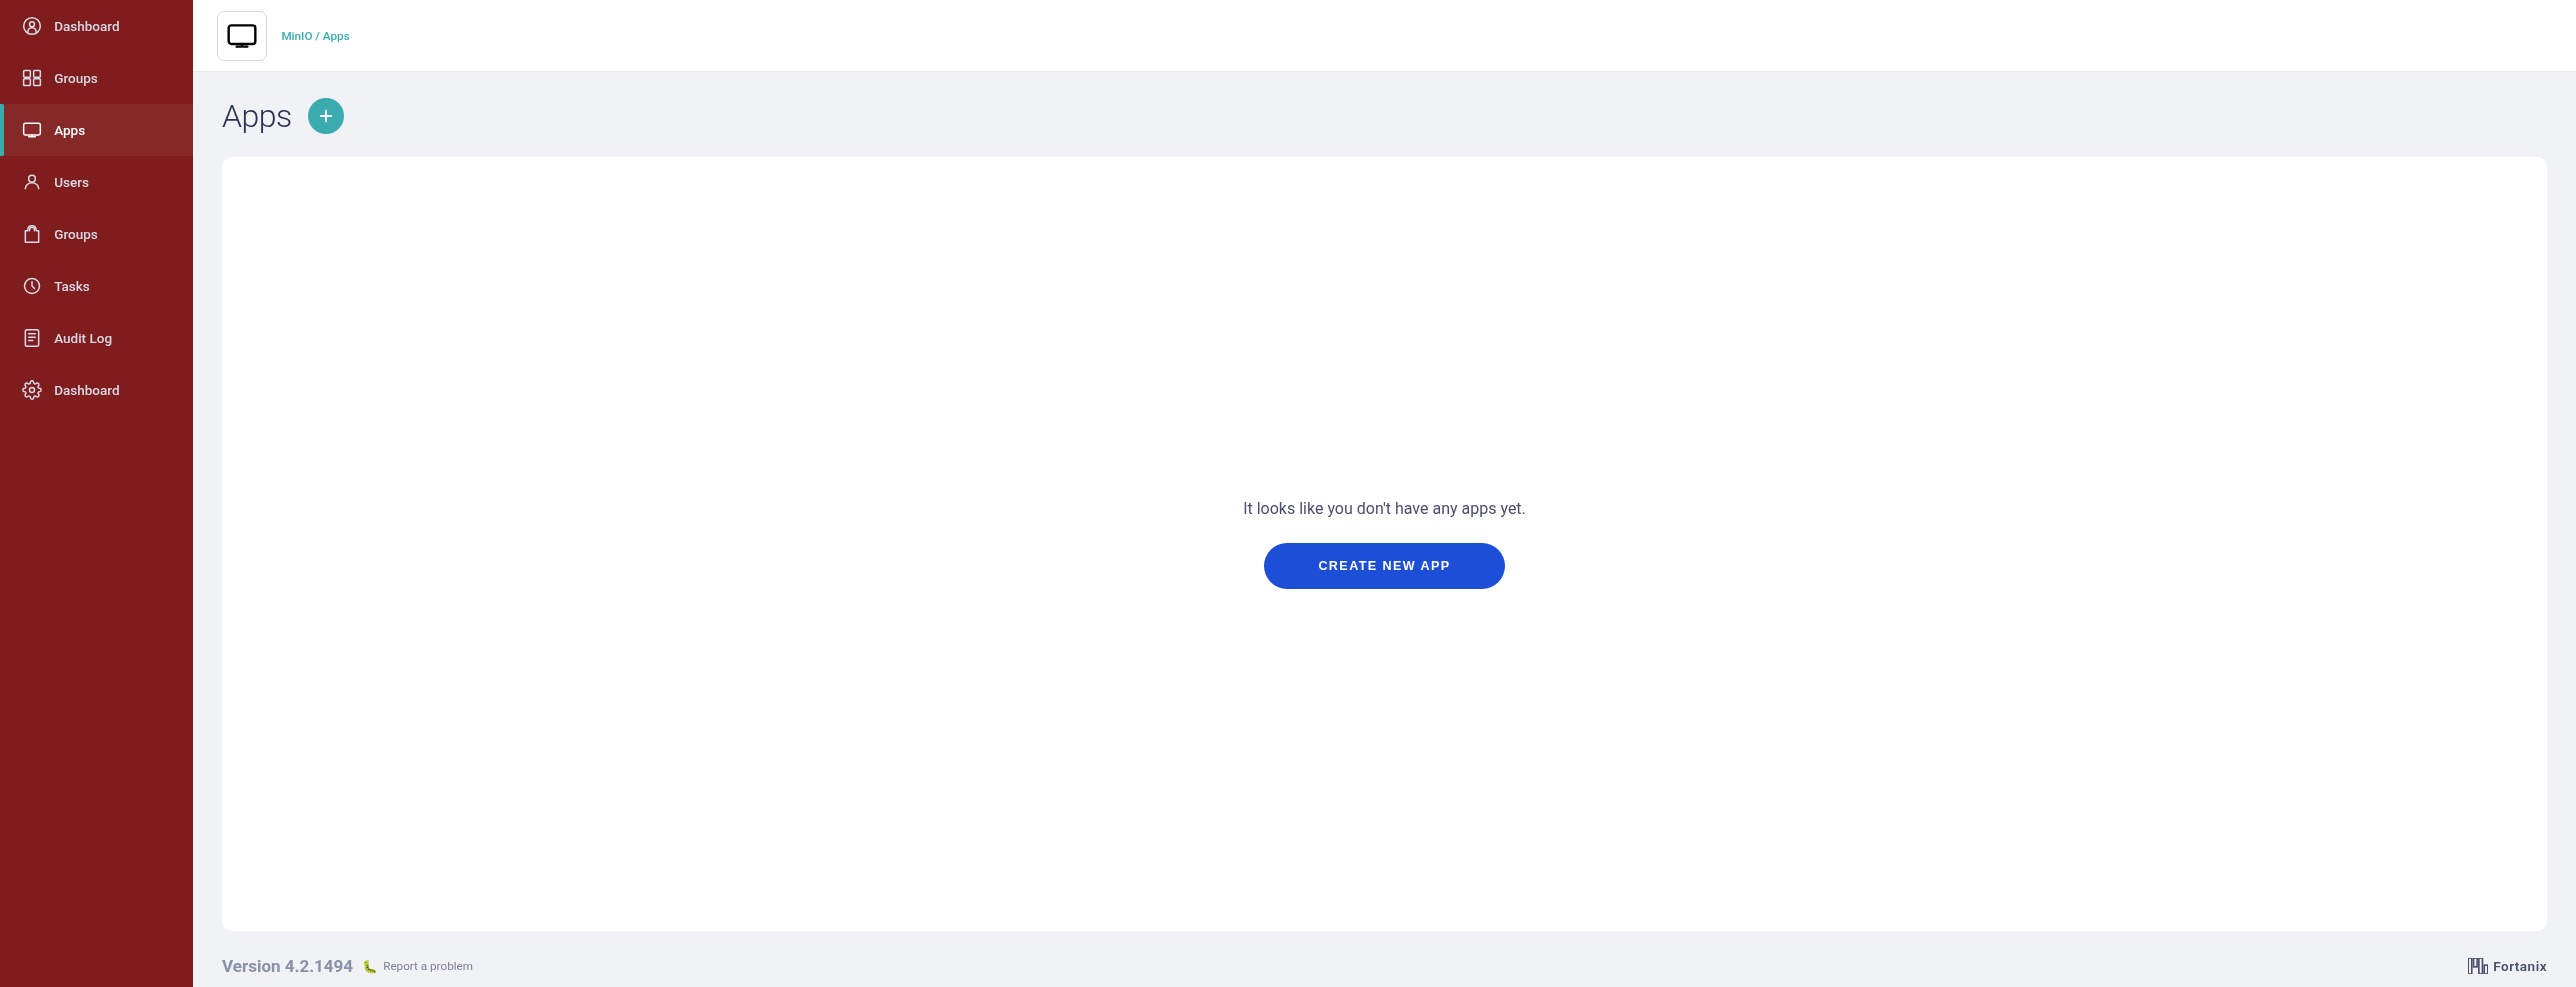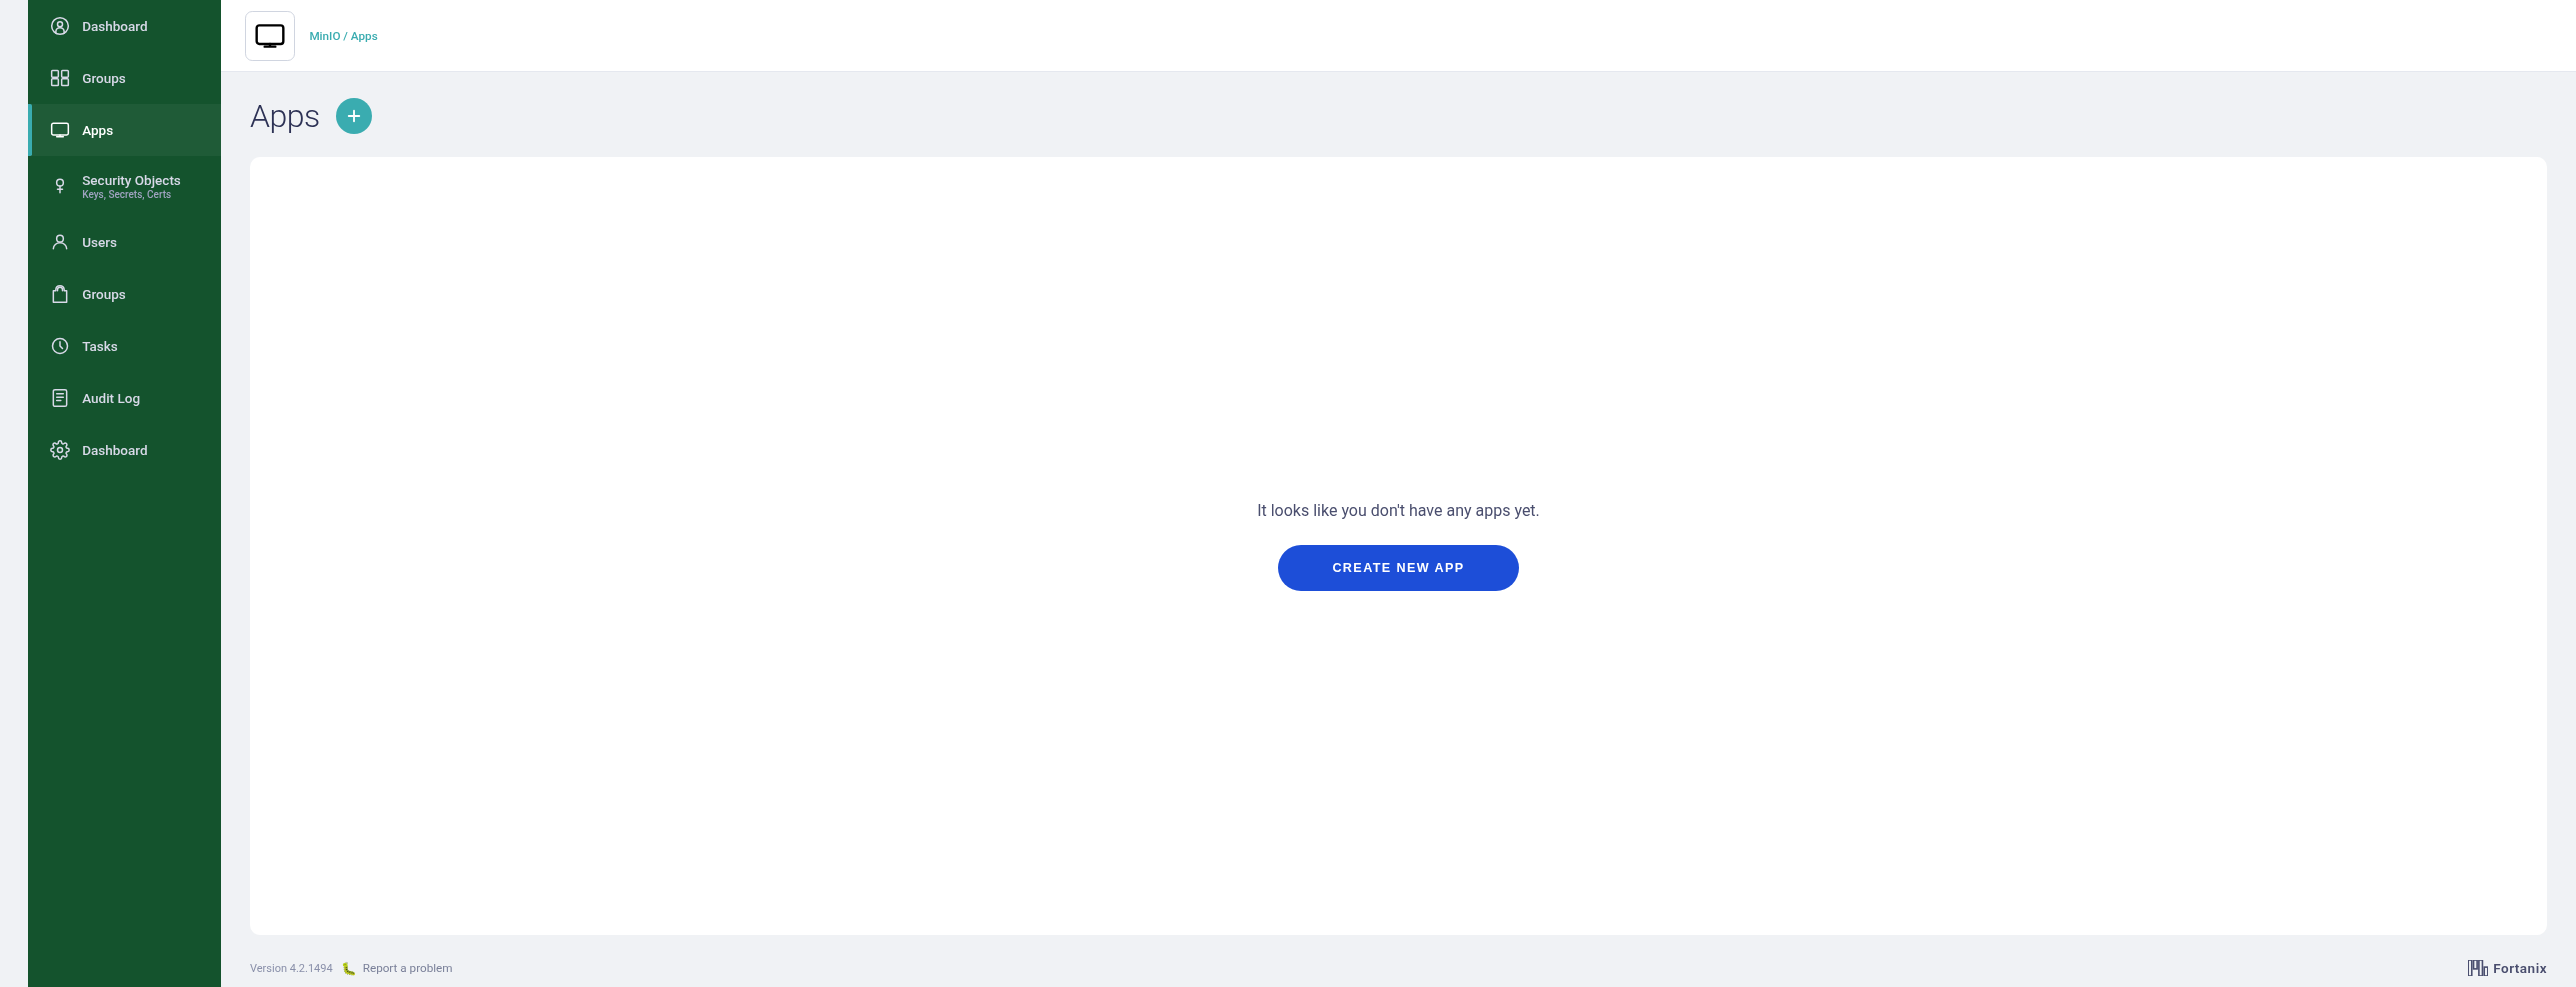--- a/index.html
+++ b/index.html
@@ -8,25 +8,24 @@
       display: flex;
       height: 100vh;
       background: #f0f2f5;
       overflow: hidden;
     }
 
     
     .sidebar {
       width: 193px;
       min-width: 193px;
-      background: #14532d;
+      background: #7f1d1d;
       display: flex;
       flex-direction: column;
       height: 100vh;
-      margin-left: 28px;
     }
 
     .sidebar-nav {
       display: flex;
       flex-direction: column;
       flex: 1;
     }
 
     .sidebar-item {
       display: flex;
@@ -228,21 +227,22 @@
     .footer-left {
       display: flex;
       align-items: center;
       gap: 9px;
       font-size: 11.7px;
       color: #7a8099;
     }
 
     .footer-version {
       color: #8a90aa;
-      font-size: 11px;
+      font-size: 17px;
+      font-weight: bold;
     }
 
     .report-link {
       display: flex;
       align-items: center;
       gap: 5.4px;
       color: #7a8099;
       font-size: 11.7px;
       cursor: pointer;
     }
@@ -301,32 +301,20 @@
         <svg width="20" height="20" viewBox="0 0 24 24" stroke-linecap="round" stroke-linejoin="round">
           <rect x="2" y="4" width="20" height="14" rx="2"></rect>
           <path d="M8 20h8M12 18v2"></path>
         </svg>
       </span>
       <span class="item-text">
         <span class="item-label">Apps</span>
       </span>
     </div>
 
-    <div class="sidebar-item">
-      <span class="icon">
-        <svg width="20" height="20" viewBox="0 0 24 24" stroke-linecap="round" stroke-linejoin="round">
-          <circle cx="12" cy="8" r="4"></circle>
-          <path d="M12 12v8M9 16h6"></path>
-        </svg>
-      </span>
-      <span class="item-text">
-        <span class="item-label">Security Objects</span>
-        <span class="item-sublabel">Keys, Secrets, Certs</span>
-      </span>
-    </div>
 
     <div class="sidebar-item">
       <span class="icon">
         <svg width="20" height="20" viewBox="0 0 24 24" stroke-linecap="round" stroke-linejoin="round">
           <circle cx="12" cy="8" r="4"></circle>
           <path d="M4 20c0-4 3.6-7 8-7s8 3 8 7"></path>
         </svg>
       </span>
       <span class="item-text">
         <span class="item-label">Users</span>

